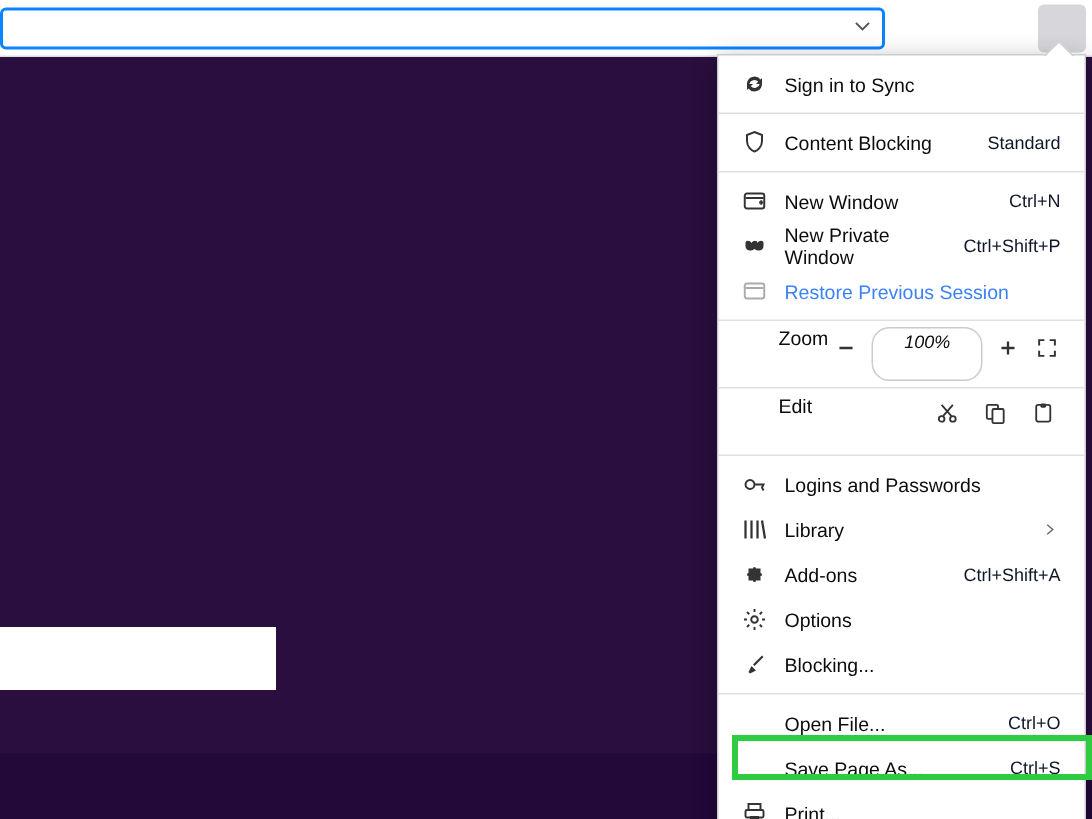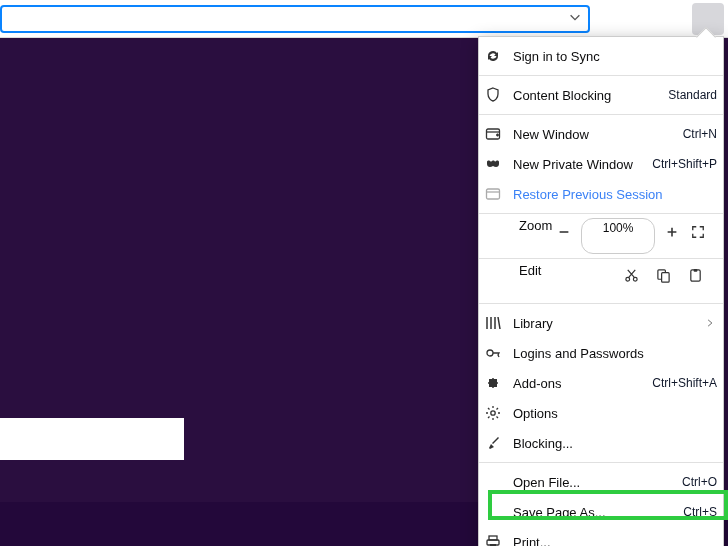--- a/index.html
+++ b/index.html
@@ -10,33 +10,33 @@
 .tool-btn { width: 32px; height: 32px; display: flex; align-items: center; justify-content: center; border-radius: 4px; }
 .tool-btn.active { background: #d7d7db; }
 .content { position: relative; width: 100%; height: 508px; background: #2a0e3f; }
 .white-box { position: absolute; left: 0; bottom: 86px; width: 184px; height: 42px; background: #fff; }
 .dark-strip { position: absolute; left: 0; bottom: 0; width: 100%; height: 44px; background: #23083a; }
 .watermark { position: absolute; right: 8px; bottom: 6px; font-size: 14px; font-weight: bold; color: #fff; letter-spacing: 1px; }
 .watermark .pink { color: #ff4fa3; }
 .watermark-cn { position: absolute; right: 78px; bottom: 24px; font-size: 26px; font-weight: bold; color: #fff; opacity: 0.85; text-shadow: 0 0 4px rgba(255,255,255,0.6); }
 .menu { position: absolute; top: 36px; right: 4px; width: 246px; background: #fff; border: 1px solid #ccc; box-shadow: 0 4px 16px rgba(0,0,0,0.3); padding: 4px 0; z-index: 10; }
 .menu .arrow { position: absolute; top: -7px; right: 10px; width: 14px; height: 14px; background: #fff; border-left: 1px solid #ccc; border-top: 1px solid #ccc; transform: rotate(45deg); }
-.item { display: flex; align-items: center; height: 30px; padding: 0 6px; cursor: default; justify-content: center; }
+.item { display: flex; align-items: center; height: 30px; padding: 0 16px; cursor: default; justify-content: center; }
 .item.disabled { color: #3b82f6; }
 .item .ico { width: 16px; height: 16px; margin-right: 12px; display: flex; align-items: center; justify-content: center; flex-shrink: 0; }
 .item .ico svg { width: 16px; height: 16px; }
 .item .label { flex: 1; }
 .item .shortcut { color: #0f172a; font-size: 12px; }
 .item .chev { width: 12px; }
 .sep { height: 1px; background: #e0e0e0; margin: 4px 0; }
 .row { display: flex; height: 36px; padding: 0 12px; }
 .row .lbl { width: 60px; padding-left: 28px; }
 .row .sp { flex: 1; }
 .row .btn { width: 32px; height: 28px; display: flex; align-items: center; justify-content: center; border-radius: 4px; }
-.pill { border: 1px solid #ccc; border-radius: 12px; padding: 2px 21px; font-size: 12px; margin: 0 4px; }
+.pill { border: 1px solid #ccc; border-radius: 12px; padding: 2px 21px; font-size: 12px; margin: 0 4px; font-style: italic; }
 .green-box { position: absolute; right: 0; bottom: 26px; width: 240px; height: 30px; border: 4px solid #2ecc40; z-index: 20; pointer-events: none; }
 </style>
 </head>
 <body>
 
 <div class="toolbar">
   <div class="urlbar">
     <span><svg viewBox="0 0 16 16">
           <path d="M3 6l5 5 5-5" stroke="#555" stroke-width="1.5" fill="none"></path>
         </svg></span>
@@ -173,40 +173,40 @@
             <rect x="3" y="2" width="10" height="12" rx="1.5" stroke="#333" stroke-width="1.3" fill="none"></rect>
             <rect x="6" y="1" width="4" height="3" rx="1" fill="#333"></rect>
           </svg></span>
       </span>
   </div>
   <div class="sep"></div>
 
   <div class="item">
     <span class="ico">
         <svg viewBox="0 0 16 16">
+          <circle cx="5" cy="8" r="3" stroke="#333" stroke-width="1.3" fill="none"></circle>
+          <path d="M8 8h6l-1 2 1 2" stroke="#333" stroke-width="1.3" fill="none"></path>
+        </svg>
+      </span>
+    <span class="label">Logins and Passwords</span>
+  </div>
+  <div class="item">
+    <span class="ico">
+        <svg viewBox="0 0 16 16">
           <path d="M2 2v12M6 2v12M10 2v12M13 2l2 12" stroke="#333" stroke-width="1.5" fill="none"></path>
         </svg>
       </span>
     <span class="label">Library</span>
     <span class="chev"><svg width="10" height="10" viewBox="0 0 16 16">
           <path d="M5 3l6 5-6 5" stroke="#666" stroke-width="1.5" fill="none"></path>
         </svg></span>
   </div>
   <div class="item">
     <span class="ico">
         <svg viewBox="0 0 16 16">
-          <circle cx="5" cy="8" r="3" stroke="#333" stroke-width="1.3" fill="none"></circle>
-          <path d="M8 8h6l-1 2 1 2" stroke="#333" stroke-width="1.3" fill="none"></path>
-        </svg>
-      </span>
-    <span class="label">Logins and Passwords</span>
-  </div>
-  <div class="item">
-    <span class="ico">
-        <svg viewBox="0 0 16 16">
           <path d="M4 4h3a1 1 0 1 1 2 0h3v3a1 1 0 1 1 0 2v3H9a1 1 0 1 1-2 0H4V9a1 1 0 1 1 0-2V4z" fill="#333"></path>
         </svg>
       </span>
     <span class="label">Add-ons</span>
     <span class="shortcut">Ctrl+Shift+A</span>
   </div>
   <div class="item">
     <span class="ico">
         <svg viewBox="0 0 16 16">
           <circle cx="8" cy="8" r="2.2" stroke="#333" stroke-width="1.3" fill="none"></circle>

